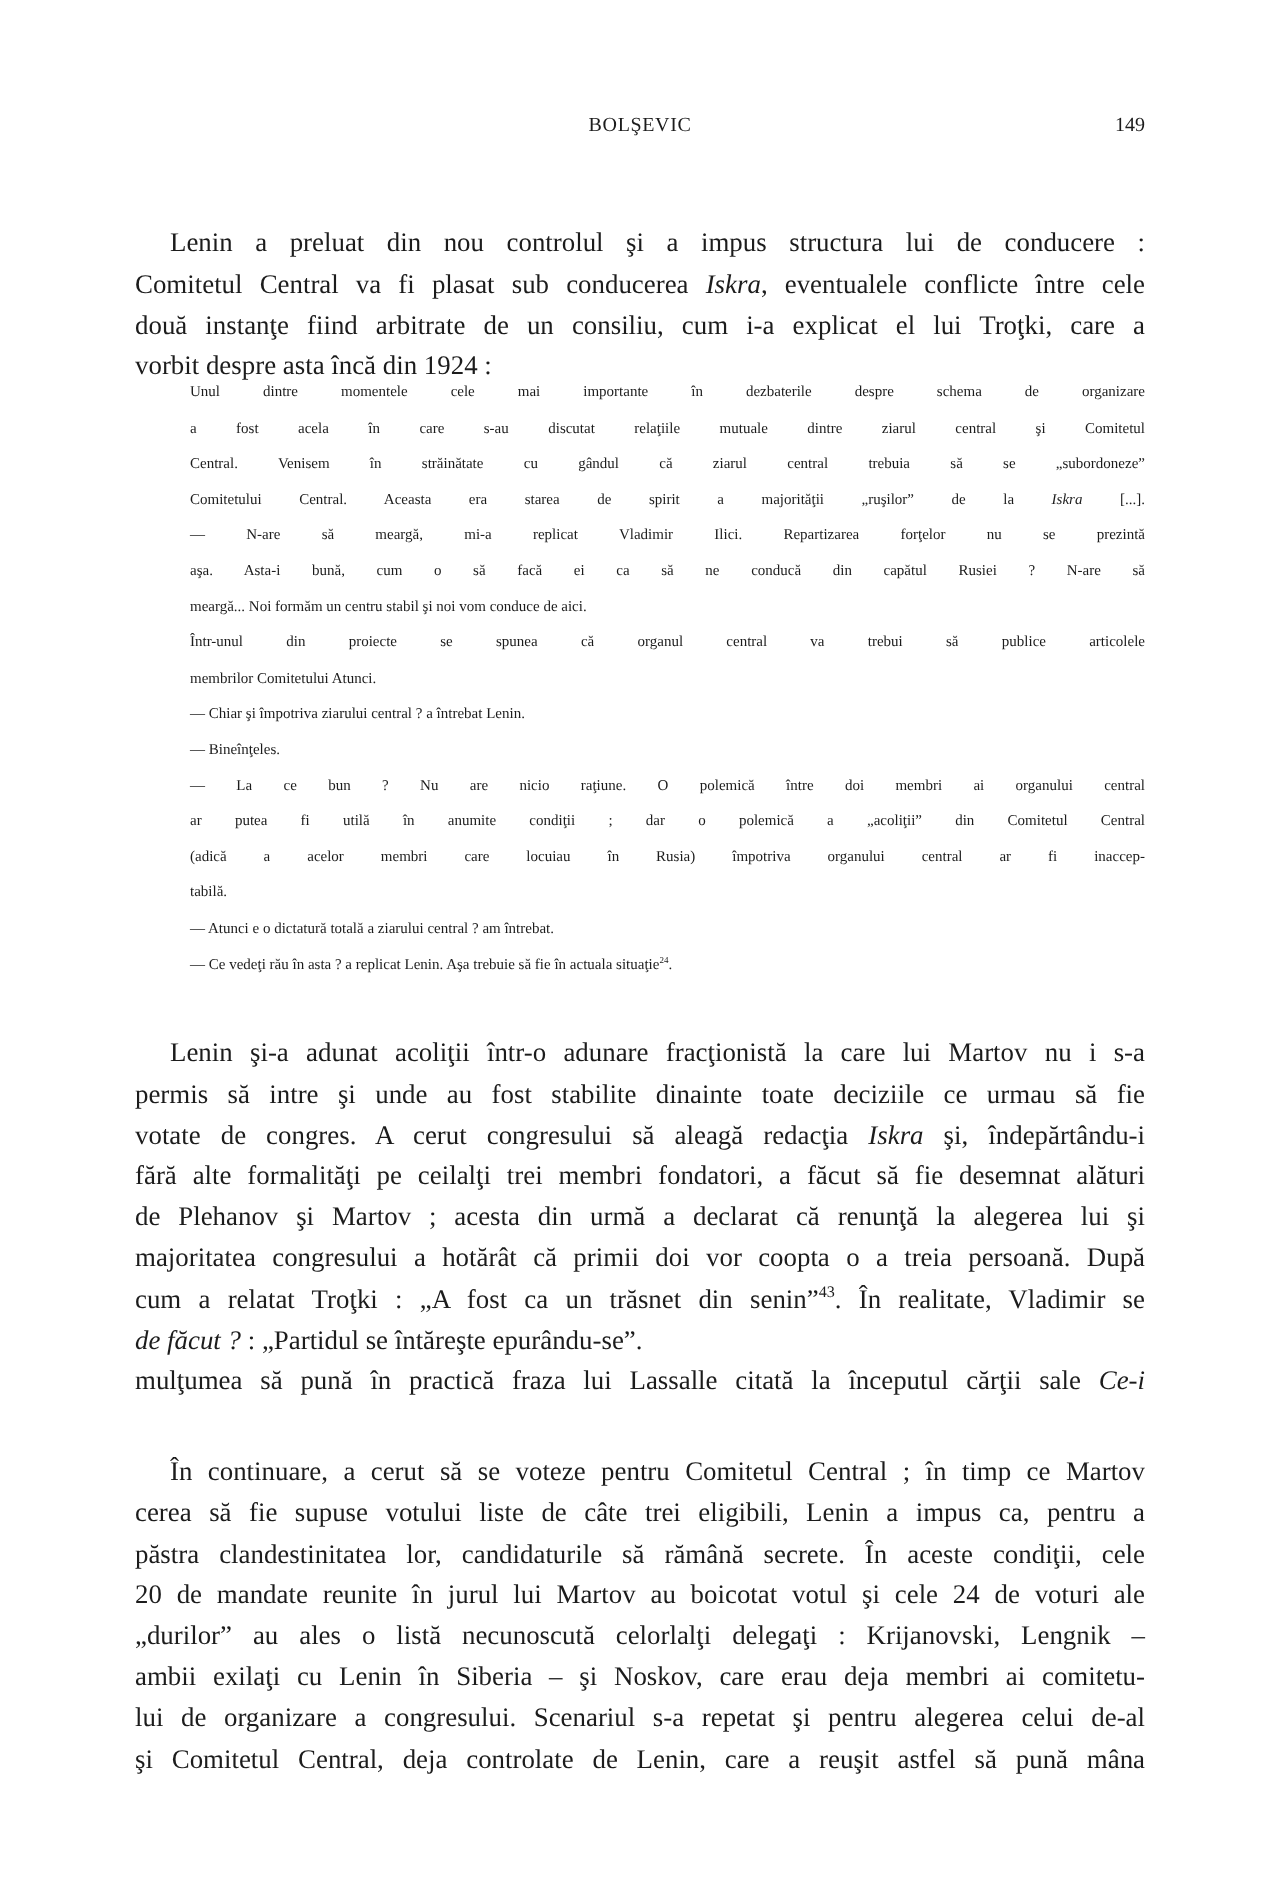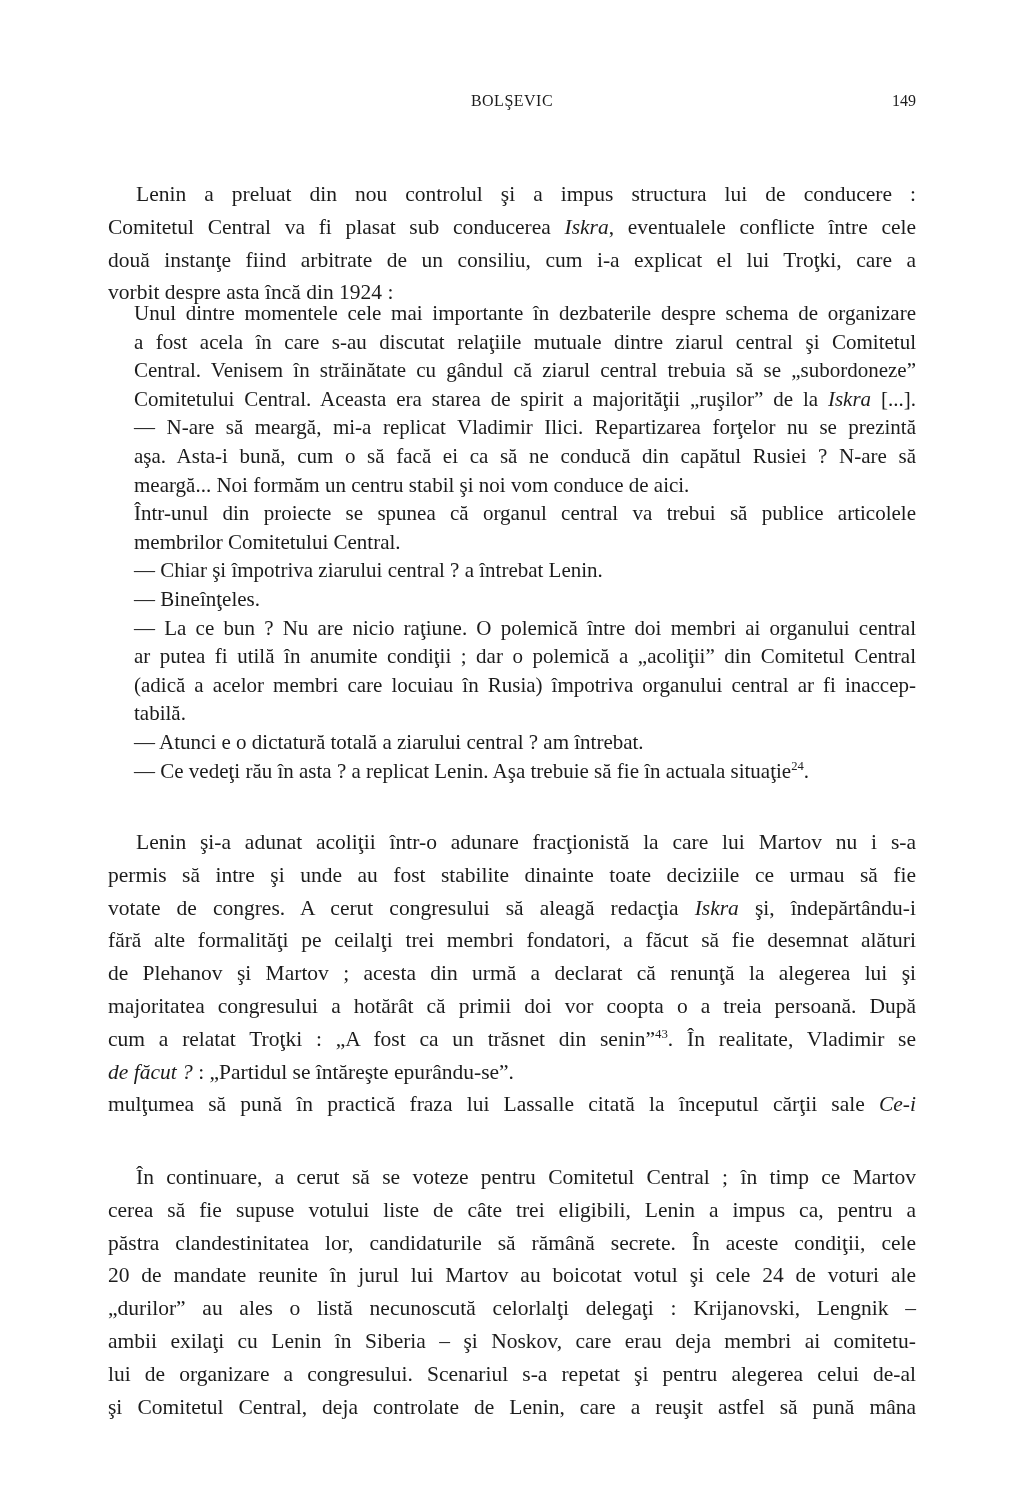--- a/index.html
+++ b/index.html
@@ -19,21 +19,21 @@
   .block { position: absolute; left: 108px; width: 808px; }
   .line {
     display: block; white-space: nowrap; text-align: justify; text-align-last: justify;
     overflow: visible;
   }
   .line.last { text-align-last: left; }
   .line.indent { padding-left: 28px; }
 
   .body-text .line { font-size: 21.5px; height: 32.8px; line-height: 32.8px; }
   .quote { left: 134px; width: 782px; }
-  .quote .line { font-size: 21px; height: 28.6px; line-height: 28.6px; }
+  .quote .line { font-size: 12px; height: 28.6px; line-height: 28.6px; margin-left: 18px; }
 
   i { }
   sup { font-size: 0.6em; line-height: 0; vertical-align: 0.65em; }
 </style>
 </head>
 <body>
 
 <div class="page">
 
   <div class="running-head">
@@ -50,21 +50,21 @@
 
   <div class="block quote" style="top:299px;">
       <span class="line">Unul dintre momentele cele mai importante în dezbaterile despre schema de organizare</span>
       <span class="line">a fost acela în care s-au discutat relaţiile mutuale dintre ziarul central şi Comitetul</span>
       <span class="line">Central. Venisem în străinătate cu gândul că ziarul central trebuia să se „subordoneze”</span>
       <span class="line">Comitetului Central. Aceasta era starea de spirit a majorităţii „ruşilor” de la <i>Iskra</i> [...].</span>
       <span class="line">— N-are să meargă, mi-a replicat Vladimir Ilici. Repartizarea forţelor nu se prezintă</span>
       <span class="line">aşa. Asta-i bună, cum o să facă ei ca să ne conducă din capătul Rusiei ? N-are să</span>
       <span class="line last">meargă... Noi formăm un centru stabil şi noi vom conduce de aici.</span>
       <span class="line">Într-unul din proiecte se spunea că organul central va trebui să publice articolele</span>
-      <span class="line last">membrilor Comitetului Central.</span>
+      <span class="line last">membrilor Comitetului Atunci.</span>
       <span class="line last">— Chiar şi împotriva ziarului central ? a întrebat Lenin.</span>
       <span class="line last">— Bineînţeles.</span>
       <span class="line">— La ce bun ? Nu are nicio raţiune. O polemică între doi membri ai organului central</span>
       <span class="line">ar putea fi utilă în anumite condiţii ; dar o polemică a „acoliţii” din Comitetul Central</span>
       <span class="line">(adică a acelor membri care locuiau în Rusia) împotriva organului central ar fi inaccep-</span>
       <span class="line last">tabilă.</span>
       <span class="line last">— Atunci e o dictatură totală a ziarului central ? am întrebat.</span>
       <span class="line last">— Ce vedeţi rău în asta ? a replicat Lenin. Aşa trebuie să fie în actuala situaţie<sup>24</sup>.</span>
     </div>
 

